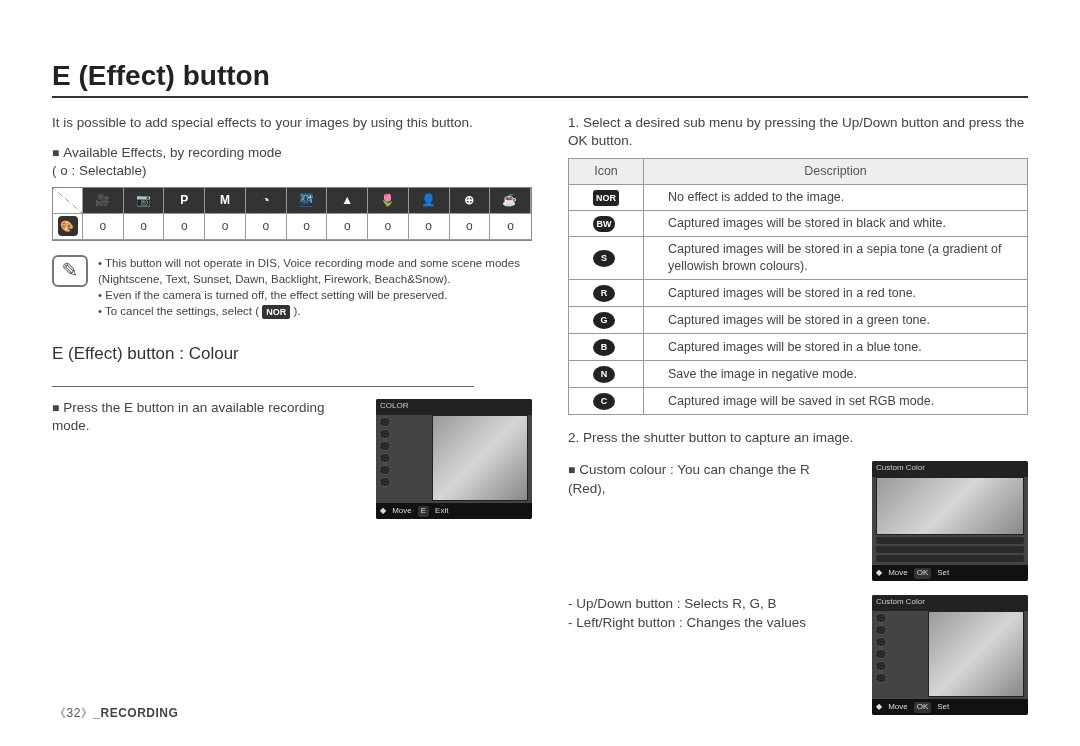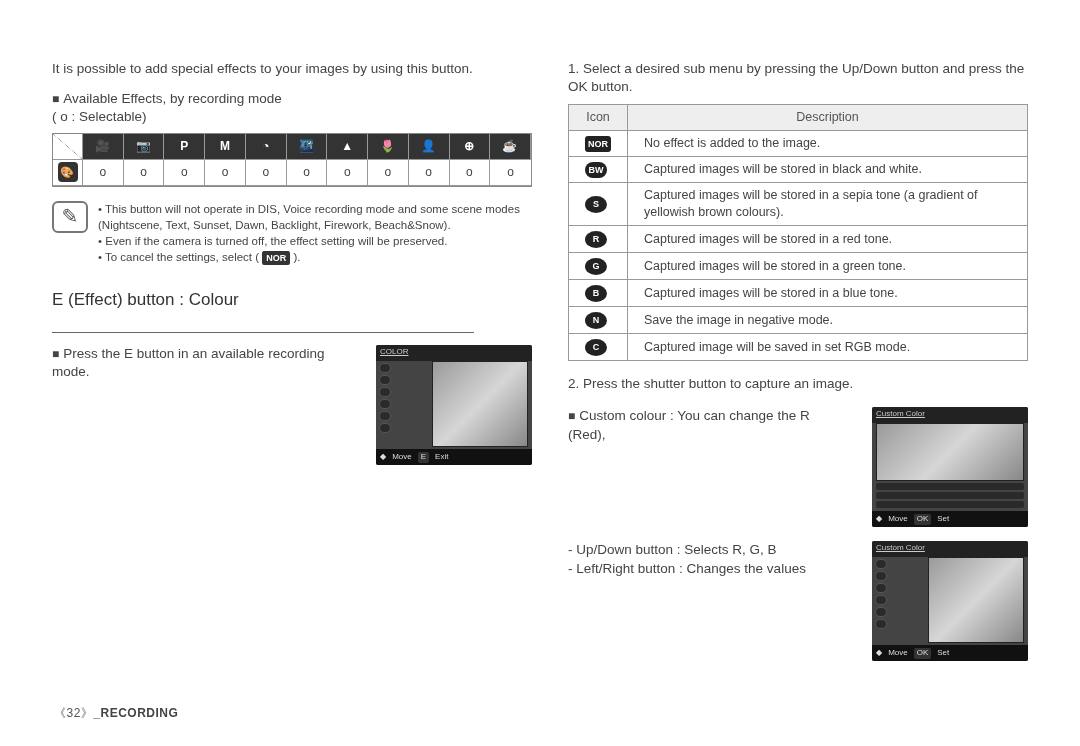--- a/index.html
+++ b/index.html
@@ -45,41 +45,42 @@
   .note-list { font-size:11.5px; line-height:1.4; }
   .note-list .bullet::before { content:"• "; }
   .nor-badge { display:inline-block; background:#333; color:#fff; font-size:9px; padding:1px 4px; border-radius:2px; vertical-align:middle; font-weight:bold; }
   
   .sub-heading { font-size:17px; color:#333; border-bottom:1px solid #666; padding-bottom:20px; margin: 12px 0 10px; width: 88%; }
   
   .thumb-row { display:flex; gap:30px; align-items:flex-start; }
   .thumb {
     width: 156px; height: 120px; background:#444; border-radius:2px; position:relative; overflow:hidden; flex-shrink:0;
   }
-  .thumb-header { position:absolute; top:0; left:0; right:0; height:16px; background:#222; color:#ccc; font-size:8px; padding:2px 4px;text-decoration:underline; }
+  .thumb-header { position:absolute; top:0; left:0; right:0; height:16px; background:#222; color:#ccc; font-size:8px; padding:2px 4px; }
   .thumb-photo { position:absolute; top:16px; right:4px; bottom:18px; width:96px; background:linear-gradient(135deg,#9a9a9a 0%,#d6d6d6 50%,#888 100%); border:1px solid #222; }
   .thumb-side { position:absolute; top:18px; left:3px; display:flex; flex-direction:column; gap:2px; }
   .thumb-dot { width:12px; height:10px; background:#2a2a2a; border-radius:6px; border:1px solid #555; }
   .thumb-footer { position:absolute; bottom:0; left:0; right:0; height:16px; background:#111; color:#ddd; font-size:8px; display:flex; align-items:center; padding:0 4px; gap:6px; }
   .thumb-footer .btn { background:#333; padding:0 3px; border-radius:2px; }
   
   table.icon-table { border-collapse: collapse; width:100%; font-size:12.5px; }
-  table.icon-table th, table.icon-table td { border:1px solid #999; padding:4px 16px; text-align:left; vertical-align:middle; }
+  table.icon-table th, table.icon-table td { border:1px solid #999; padding:4px 24px; text-align:left; vertical-align:middle; }
   table.icon-table th { background:#eee; font-weight:normal; color:#555; text-align:center; }
   .ico-cell { text-align:center; width:44px; }
   .ico-badge { display:inline-block; min-width:22px; height:16px; background:#222; color:#fff; font-size:9px; font-weight:bold; border-radius:3px; text-align:center; line-height:16px; padding:0 3px; }
   .ico-pill { border-radius:9px; }
   .ico-round { width:17px; height:17px; border-radius:50%; line-height:17px; }
   .footer { position:absolute; bottom:24px; left:54px; font-size:12px; color:#555; letter-spacing:0.5px; }
   .footer b { color:#444; }
 </style>
 </head>
 <body>
 
 <div class="page">
+  <div class="page-title">E (Effect) button</div>
 
   <div class="columns">
 
     <div class="col">
       <div>It is possible to add special effects to your images by using this button.</div>
 
       <div class="row-split">
         <div><span class="square">■</span><span>Available Effects, by recording mode</span></div>
         <div>( o : Selectable)</div>
       </div>

